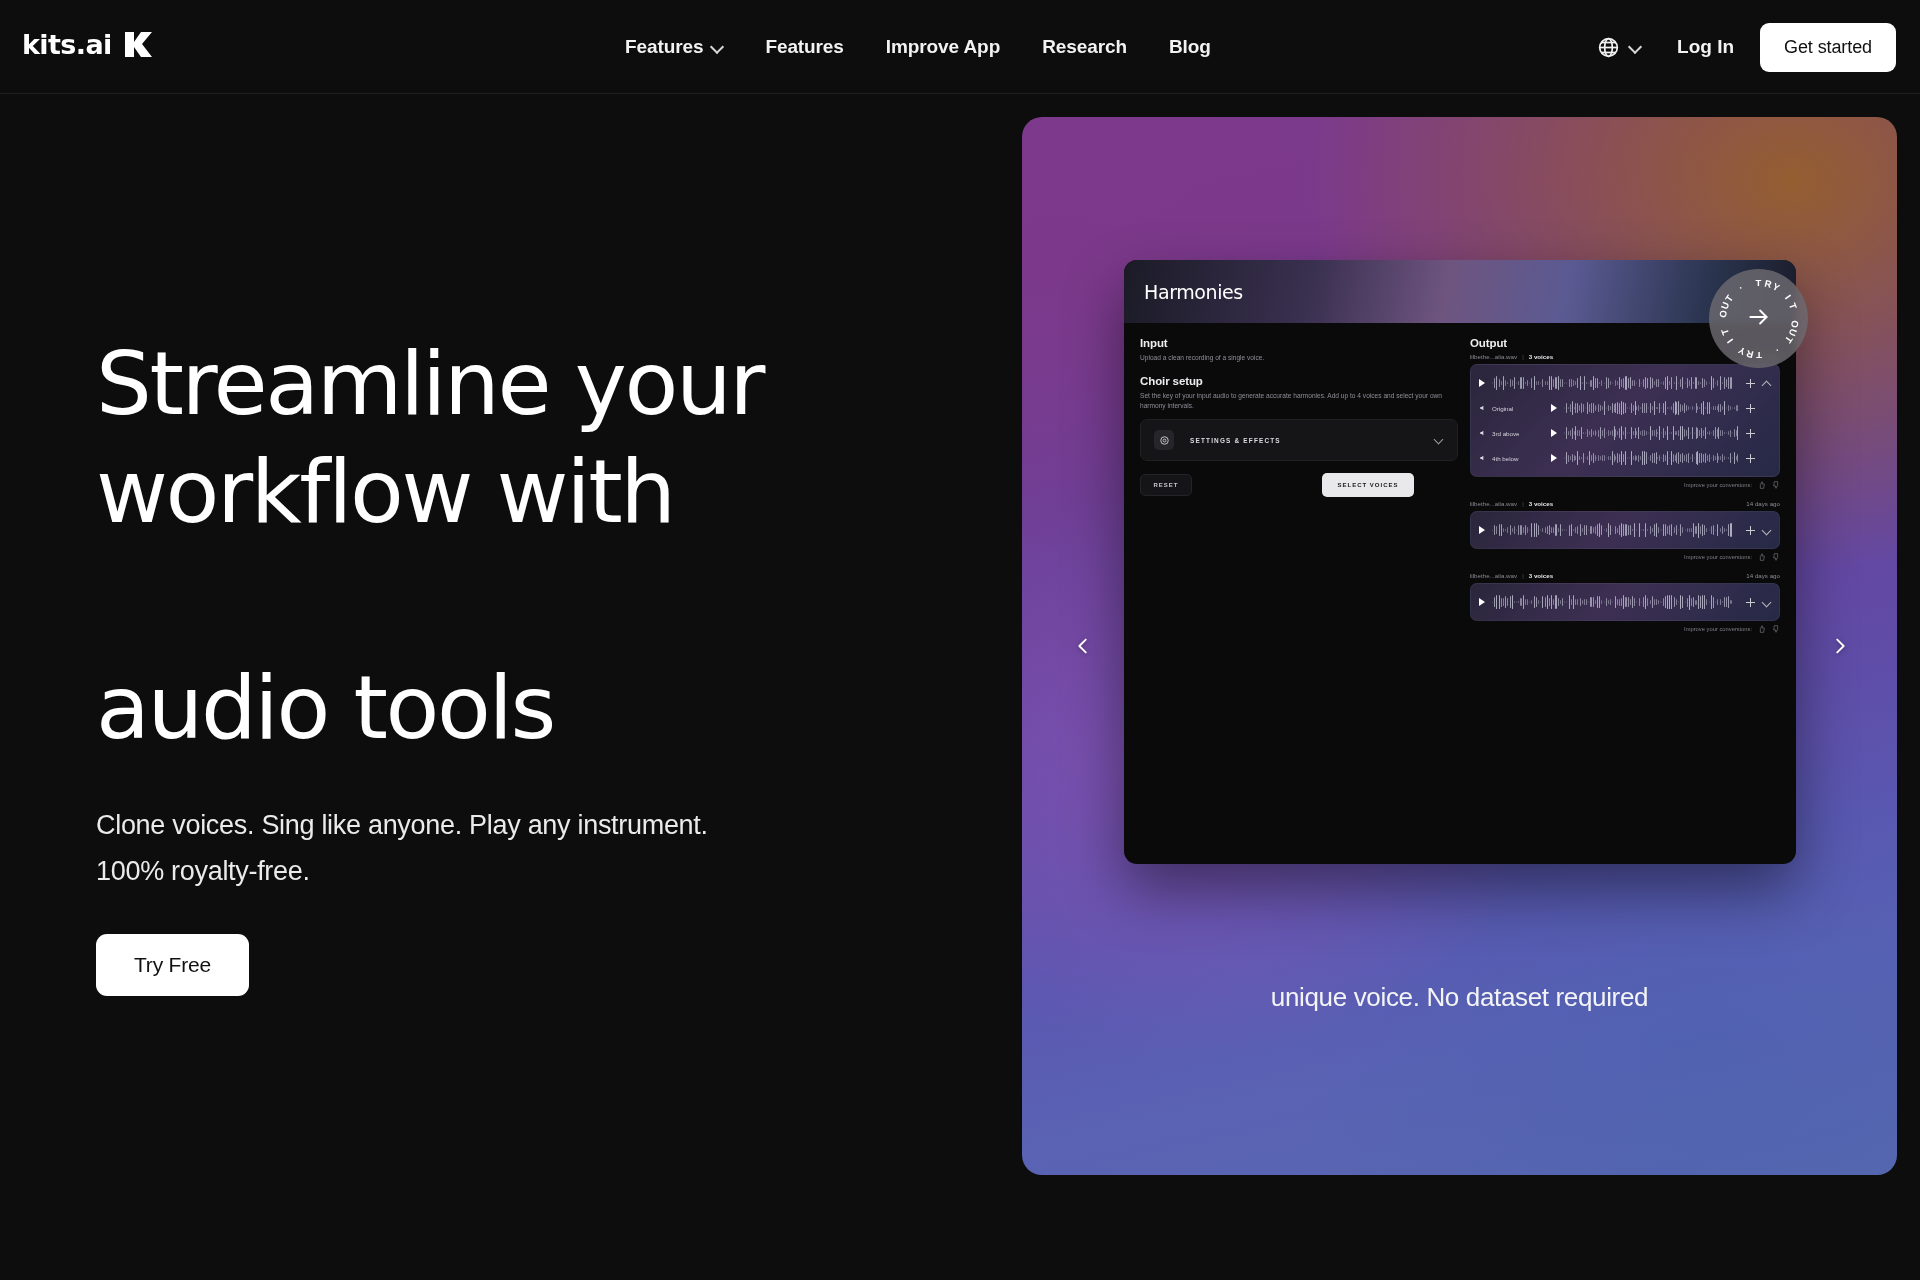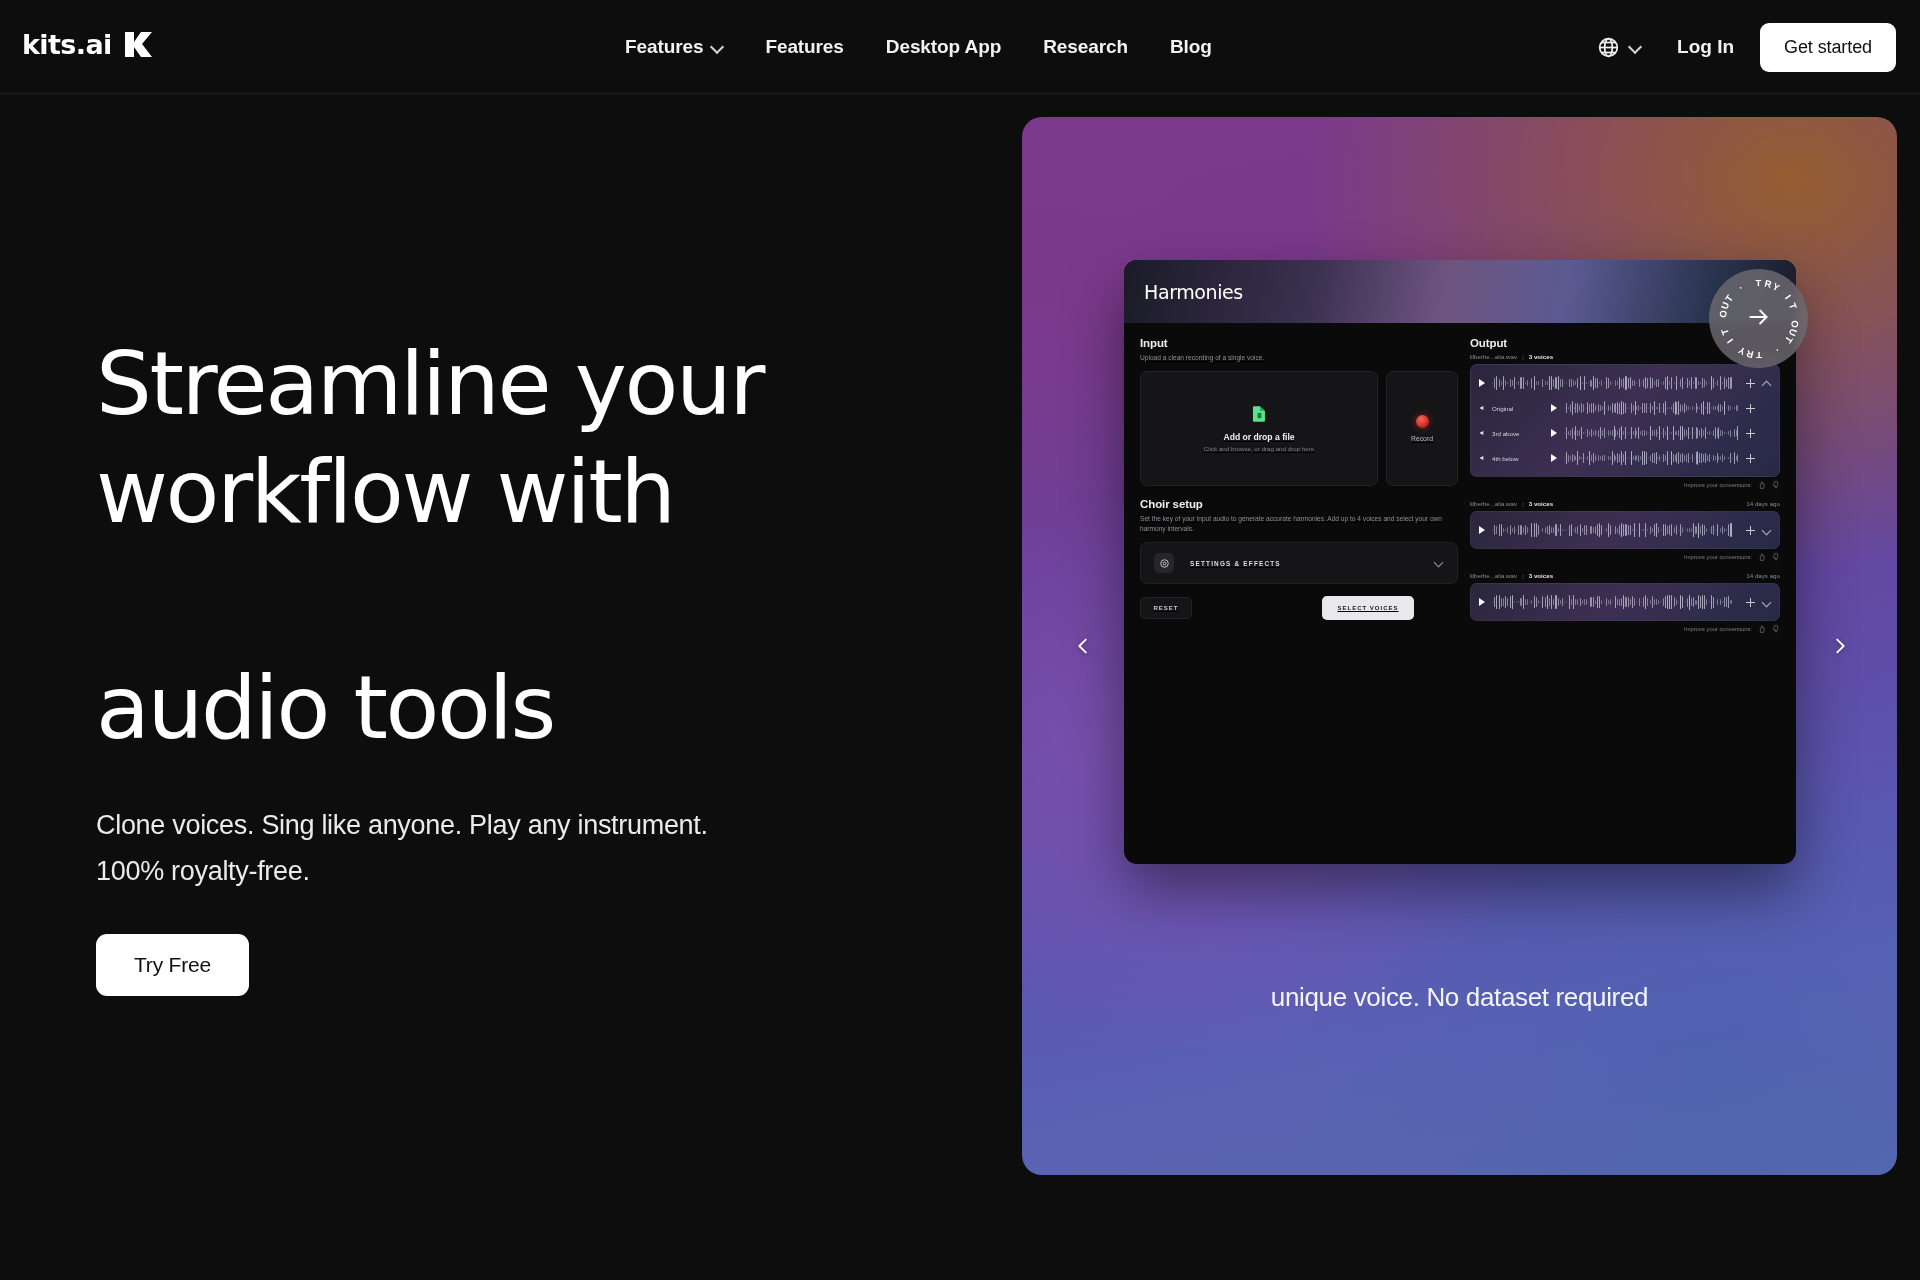--- a/index.html
+++ b/index.html
@@ -135,21 +135,21 @@
     background:linear-gradient(100deg,#1b1b26 0%, #3a3050 28%, #6e5580 48%, #5a5a92 66%, #2b3550 86%, #1a1c2a 100%);
     display:flex; align-items:center; padding-left:20px;
   }
   .mock-title{
     font-family:"DejaVu Sans", sans-serif;
     font-size:19px; color:#ffffff; letter-spacing:-0.4px; font-weight:400;
   }
   .mock-body{
     display:flex; padding:14px 16px 10px 16px; gap:12px;
   }
-  .mock-col-left{ width:318px;text-decoration:underline; }
+  .mock-col-left{ width:318px; }
   .mock-col-right{ width:310px; }
   .sec-head{
     font-size:11.5px; font-weight:700; color:#ededf0; margin-bottom:4px;
     letter-spacing:-0.1px;
   }
   .sec-desc{
     font-size:6.6px; color:#8e8e96; line-height:10px; margin-bottom:8px;
   }
   .input-row{ display:flex; gap:8px; }
   .drop-zone{
@@ -288,21 +288,21 @@
 
   <nav class="main-nav">
     <a class="nav-link">
       <span>Features</span>
       <span class="chev"></span>
     </a>
     <a class="nav-link">
       <span>Features</span>
     </a>
     <a class="nav-link">
-      <span>Desktop App</span>
+      <span>Improve App</span>
     </a>
     <a class="nav-link">
       <span>Research</span>
     </a>
     <a class="nav-link">
       <span>Blog</span>
     </a>
   </nav>
 
   <div class="header-right">
@@ -392,37 +392,20 @@
     <div class="mock-topbar">
       <span class="mock-title">Harmonies</span>
     </div>
 
     <div class="mock-body">
 
       <div class="mock-col-left">
         <div class="sec-head">Input</div>
         <div class="sec-desc">Upload a clean recording of a single voice.</div>
 
-        <div class="input-row">
-          <div class="drop-zone">
-            <span>
-              <svg class="file-ico" viewBox="0 0 16 18" fill="none">
-                <path d="M2 1.2h6.4l5.4 5v10.6a1 1 0 0 1-1 1H2a1 1 0 0 1-1-1V2.2a1 1 0 0 1 1-1z" fill="#5fe08a"></path>
-                <path d="M8.4 1.2v5h5.4" fill="#2fa862"></path>
-                <rect x="6" y="8.4" width="4" height="5.6" fill="#157a3f"></rect>
-              </svg>
-            </span>
-            <div class="drop-title">Add or drop a file</div>
-            <div class="drop-sub">Click and browse, or drag and drop here</div>
-          </div>
-          <div class="record-zone">
-            <span class="rec-dot"></span>
-            <span class="rec-label">Record</span>
-          </div>
-        </div>
 
         <div class="choir-block">
           <div class="sec-head">Choir setup</div>
           <div class="sec-desc">Set the key of your input audio to generate accurate harmonies. Add up to 4 voices and select your own harmony intervals.</div>
 
 
           <div class="opt-row">
             <span class="gear-box">
               <svg width="11" height="11" viewBox="0 0 24 24" fill="none" stroke="#cfcfd6" stroke-width="2">
                 <circle cx="12" cy="12" r="3.2"></circle>

